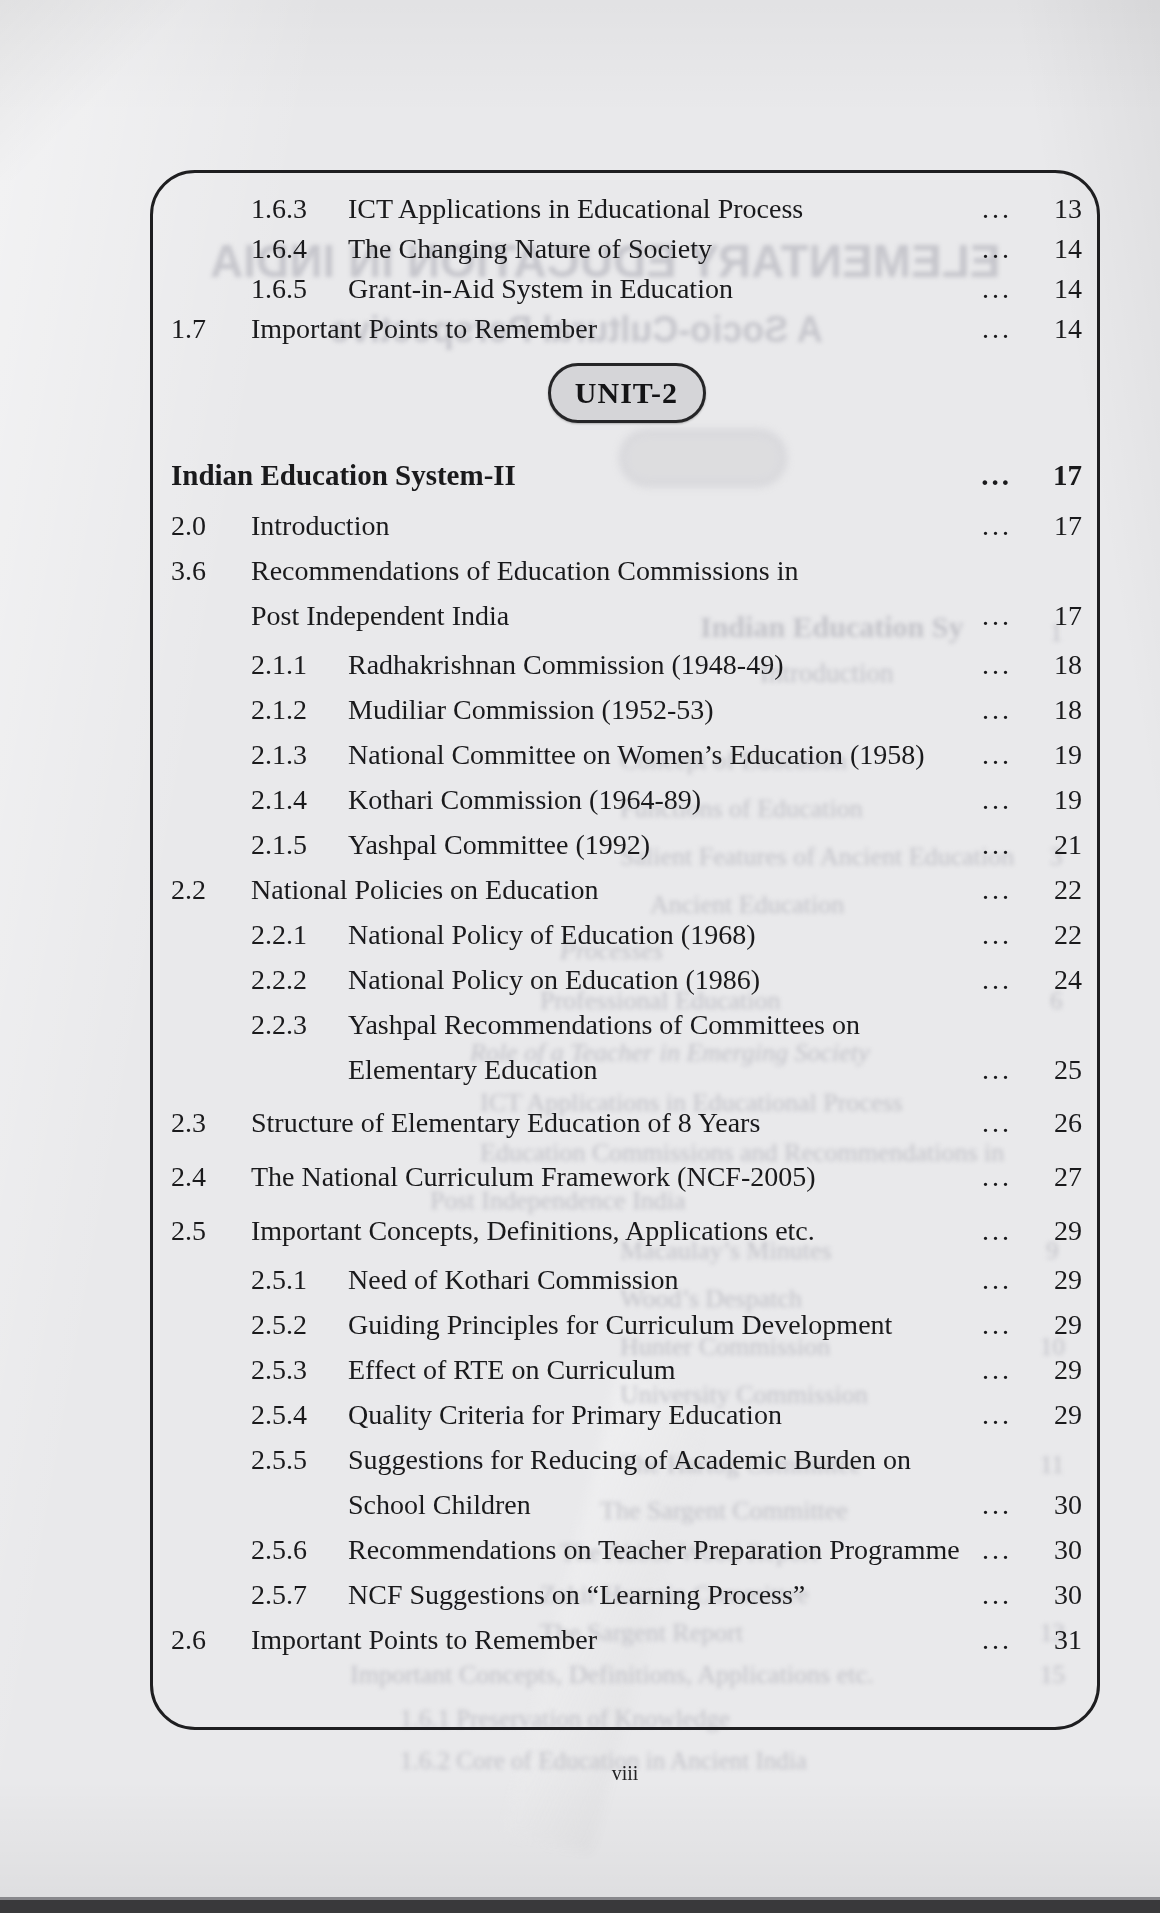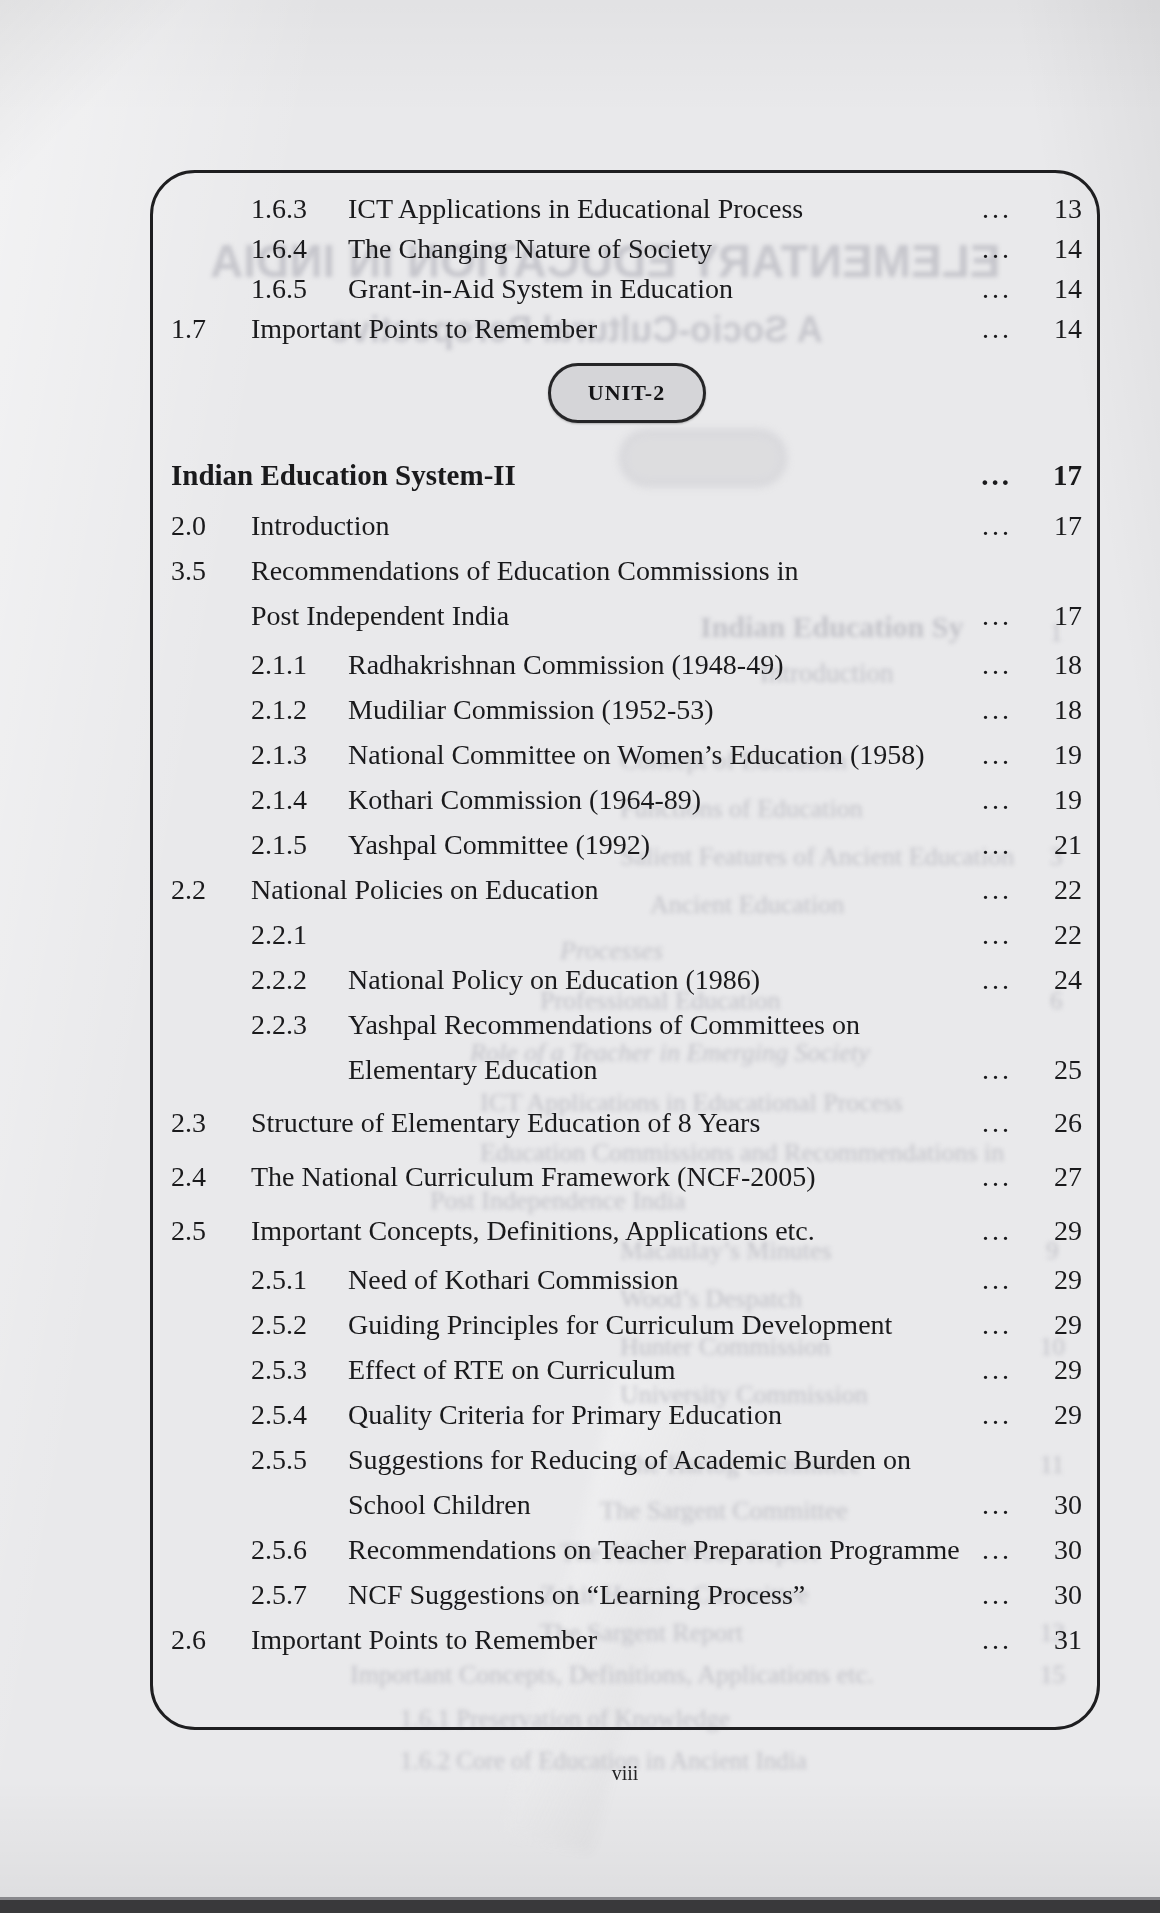--- a/index.html
+++ b/index.html
@@ -50,21 +50,21 @@
   .toc-row .body{flex:1;display:flex;flex-direction:column;min-width:0;}
   .toc-row .line{display:flex;align-items:baseline;}
   .toc-row .leader{margin-left:auto;letter-spacing:3px;padding-left:8px;}
   .toc-row .pg{flex:0 0 70px;text-align:right;}
   .toc-row.bold{font-weight:bold;font-size:29px;}
 
   .unit-badge{
     margin:14px auto 26px auto;width:152px;height:54px;
     background:#d5d5d8;border:3px solid #252527;border-radius:30px;
     display:flex;align-items:center;justify-content:center;
-    font-weight:bold;font-size:22px;letter-spacing:1px;color:#141416;
+    font-weight:bold;font-size:30px;letter-spacing:1px;color:#141416;
     box-shadow:0 1px 2px rgba(0,0,0,.25);
   }
 
   .footer-folio{
     position:absolute;left:150px;top:1762px;width:950px;z-index:2;
     text-align:center;font-size:20px;color:#232325;
   }
 </style>
 </head>
 <body>
@@ -175,21 +175,21 @@
           <span class="num">2.0</span>
           <span class="body">
             <span class="line">
               <span class="txt">Introduction</span>
               <span class="leader">...</span>
               <span class="pg">17</span>
             </span>
           </span>
         </div>
         <div class="toc-row lvl1" style="margin-bottom: 4px;">
-          <span class="num">3.5</span>
+          <span class="num">3.6</span>
           <span class="body">
             <span class="line">
               <span class="txt">Recommendations of Education Commissions in</span>
             </span>
             <span class="line">
               <span class="txt">Post Independent India</span>
               <span class="leader">...</span>
               <span class="pg">17</span>
             </span>
           </span>
@@ -251,20 +251,21 @@
               <span class="txt">National Policies on Education</span>
               <span class="leader">...</span>
               <span class="pg">22</span>
             </span>
           </span>
         </div>
         <div class="toc-row lvl2">
           <span class="num">2.2.1</span>
           <span class="body">
             <span class="line">
+              <span class="txt">National Policy of Education (1968)</span>
               <span class="leader">...</span>
               <span class="pg">22</span>
             </span>
           </span>
         </div>
         <div class="toc-row lvl2">
           <span class="num">2.2.2</span>
           <span class="body">
             <span class="line">
               <span class="txt">National Policy on Education (1986)</span>

